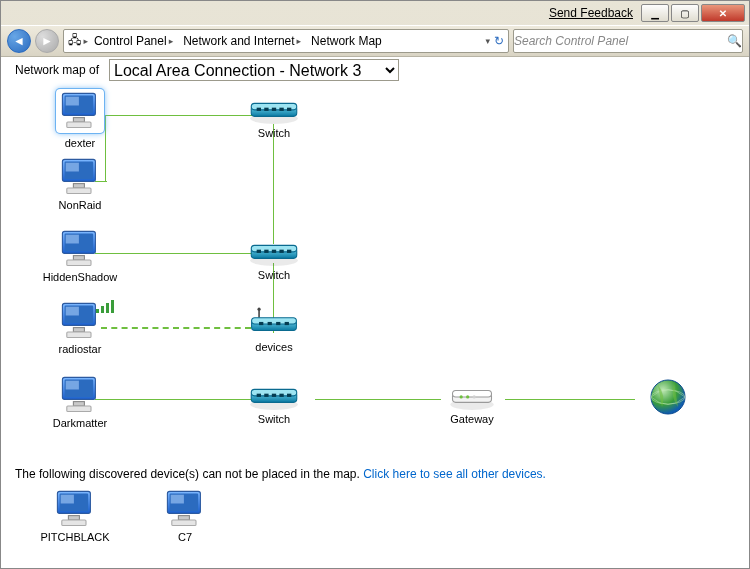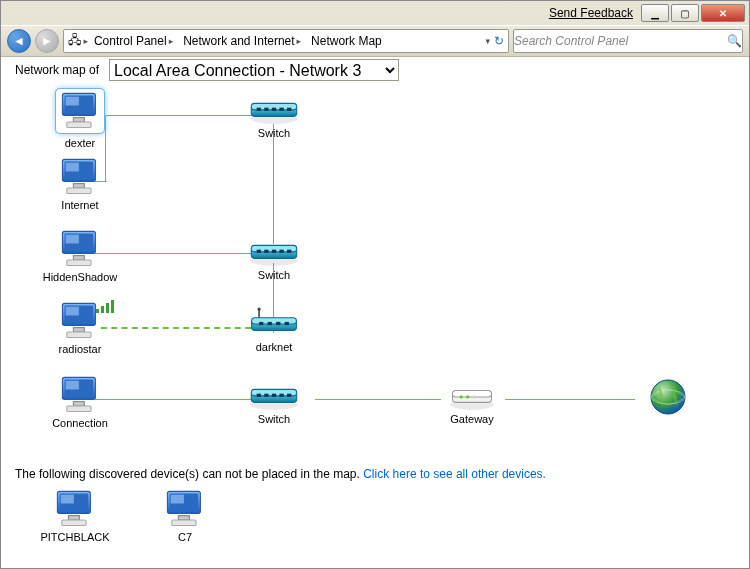--- a/index.html
+++ b/index.html
@@ -281,21 +281,21 @@
               <use href="#icon-computer"></use>
             </svg>
         </span>
         <div class="label">dexter</div>
       </div>
 
       <div class="node" style="top:68px; left:20px;">
         <svg class="icon" width="44" height="40">
             <use href="#icon-computer"></use>
           </svg>
-        <div class="label">Internet</div>
+        <div class="label">NonRaid</div>
       </div>
 
       <div class="node" style="top:140px; left:20px;">
         <svg class="icon" width="44" height="40">
             <use href="#icon-computer"></use>
           </svg>
         <div class="label">HiddenShadow</div>
       </div>
 
       <div class="node" style="top:212px; left:20px;">
@@ -307,42 +307,42 @@
               <use href="#icon-wifi-bars"></use>
             </svg>
         </div>
         <div class="label">radiostar</div>
       </div>
 
       <div class="node" style="top:286px; left:20px;">
         <svg class="icon" width="44" height="40">
             <use href="#icon-computer"></use>
           </svg>
-        <div class="label">Connection</div>
+        <div class="label">Darkmatter</div>
       </div>
 
       <div class="node" style="top:10px; left:214px;">
         <svg class="icon" width="52" height="26">
             <use href="#icon-switch"></use>
           </svg>
         <div class="label">Switch</div>
       </div>
 
       <div class="node" style="top:152px; left:214px;">
         <svg class="icon" width="52" height="26">
             <use href="#icon-switch"></use>
           </svg>
         <div class="label">Switch</div>
       </div>
 
       <div class="node" style="top:218px; left:214px;">
         <svg class="icon" width="52" height="32">
             <use href="#icon-router"></use>
           </svg>
-        <div class="label">darknet</div>
+        <div class="label">devices</div>
       </div>
 
       <div class="node" style="top:296px; left:214px;">
         <svg class="icon" width="52" height="26">
             <use href="#icon-switch"></use>
           </svg>
         <div class="label">Switch</div>
       </div>
 
       <div class="node" style="top:296px; left:412px;">

